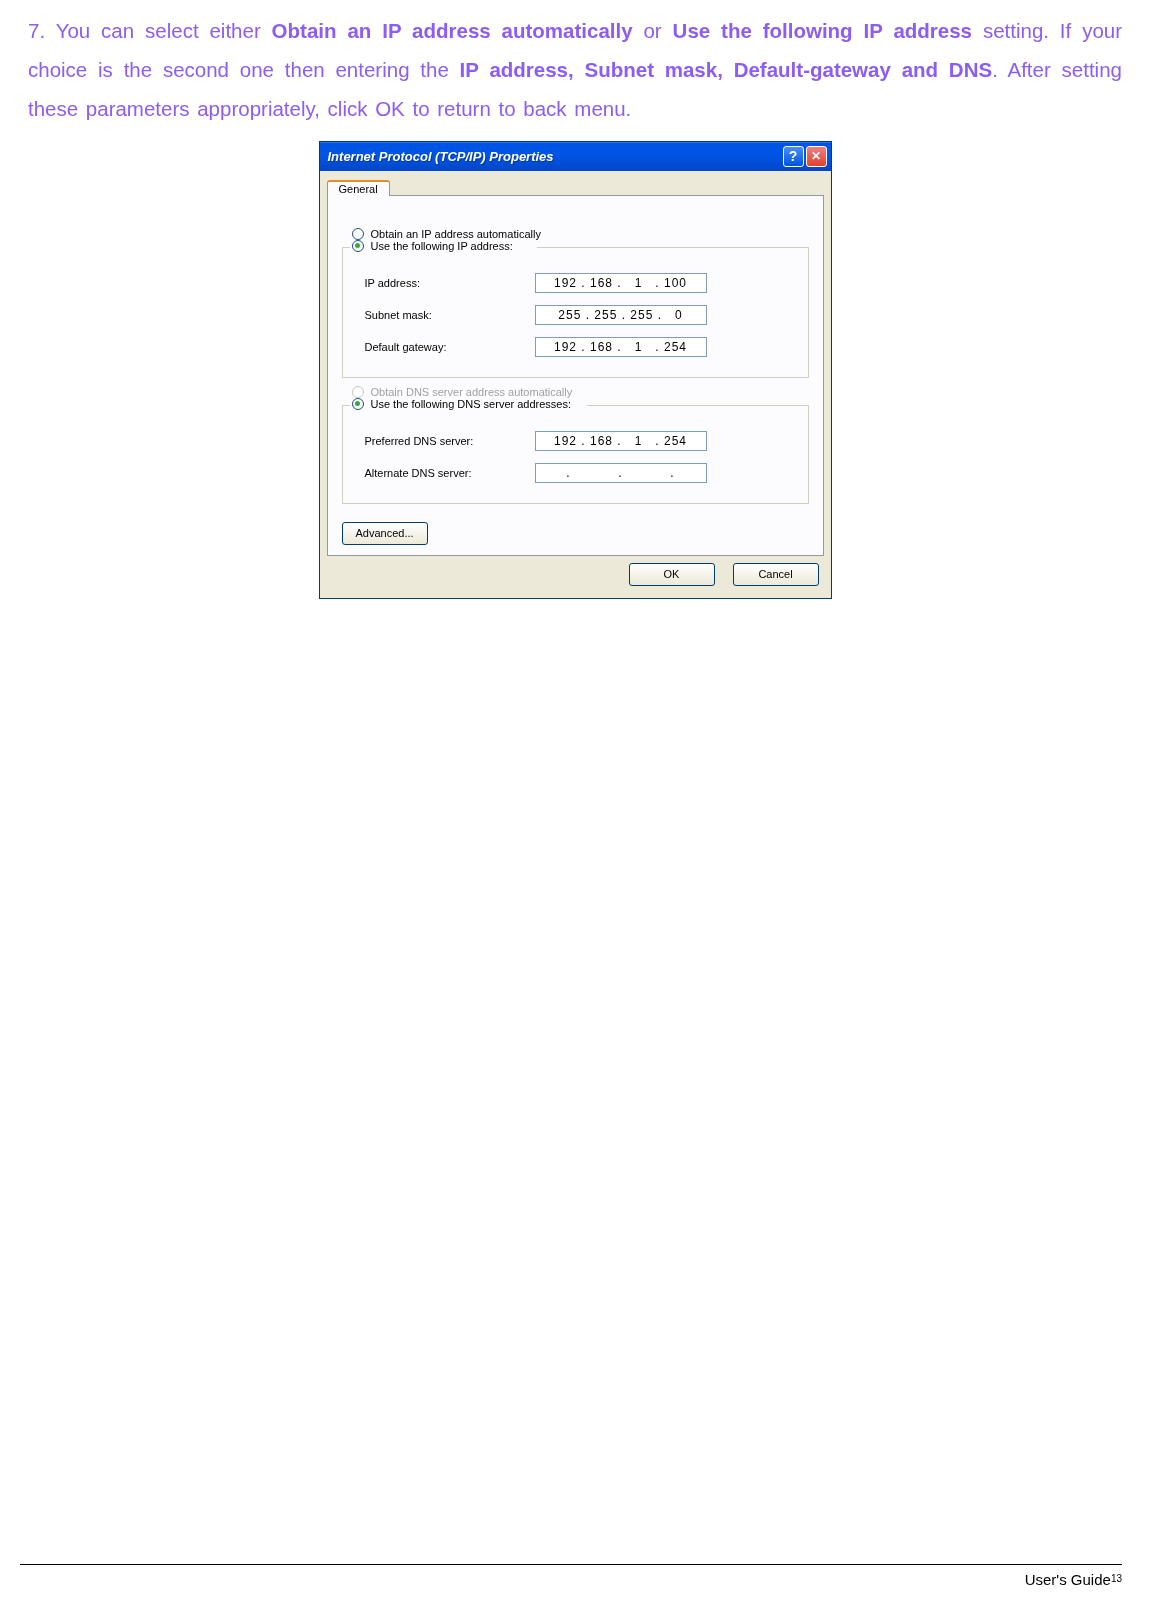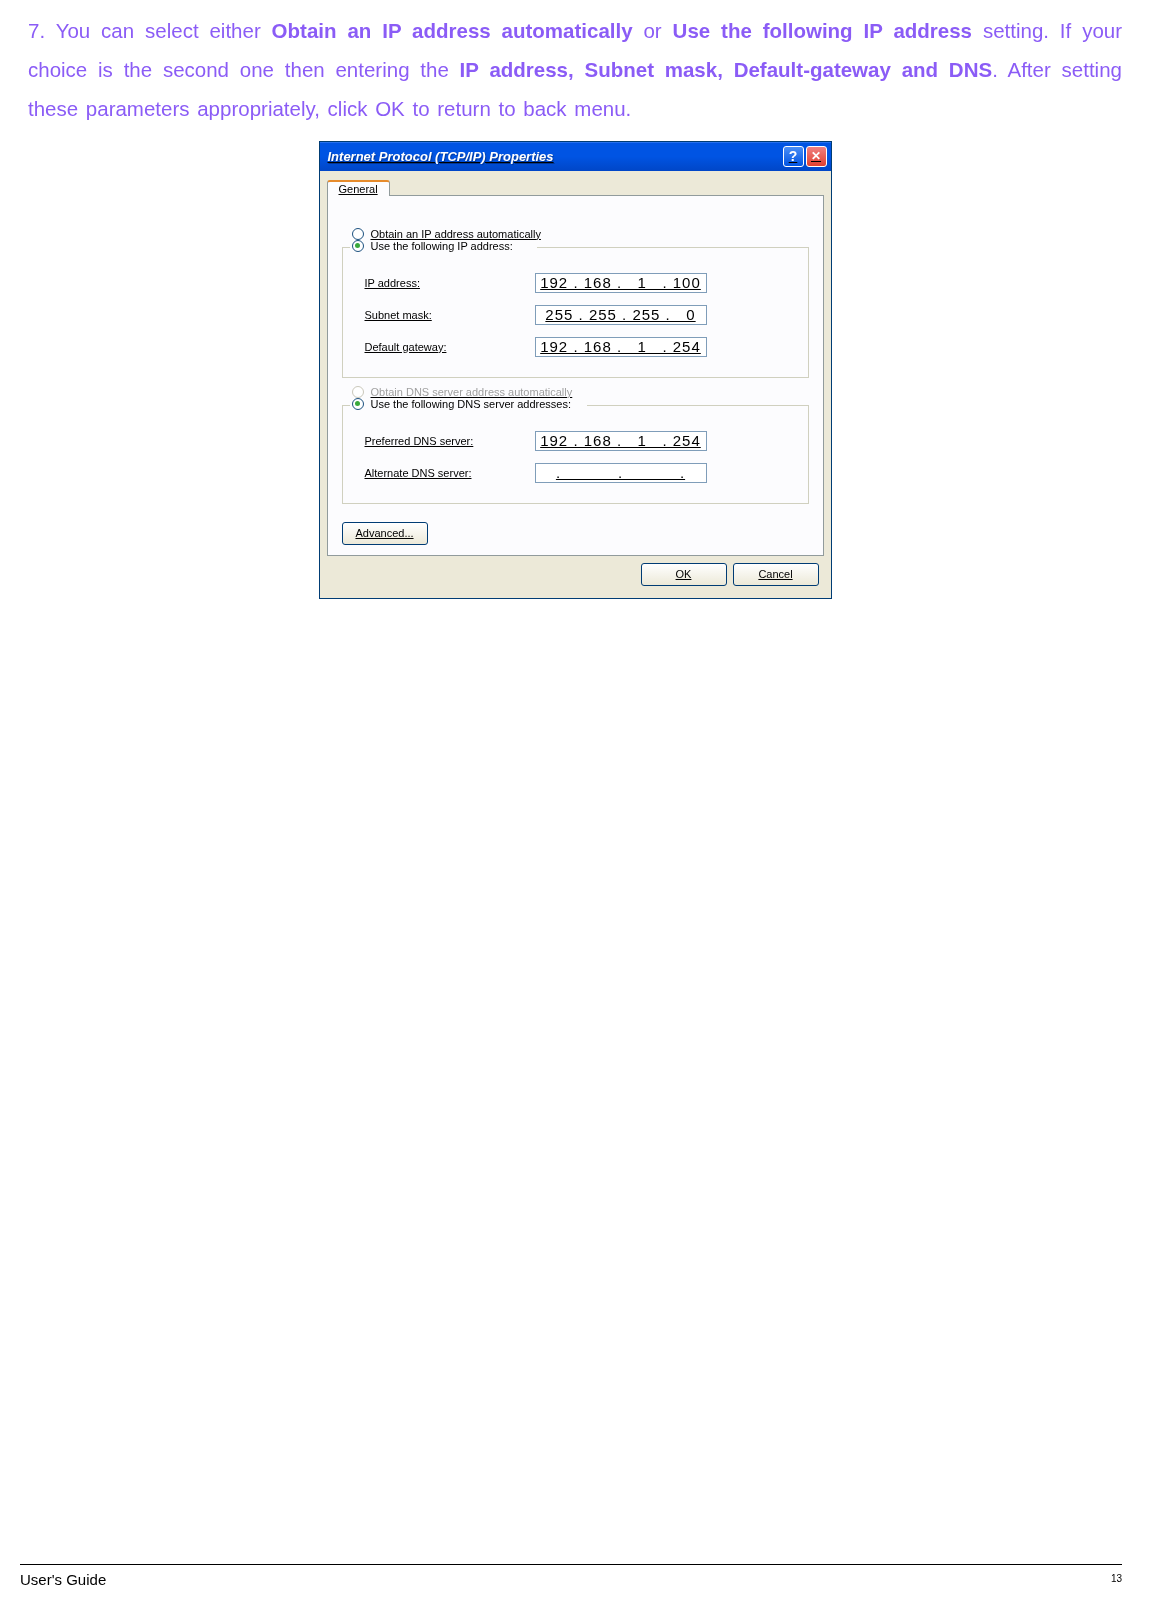--- a/index.html
+++ b/index.html
@@ -21,21 +21,20 @@
       text-align: justify;
       color: #8b5cf6;
       margin: 0;
       word-spacing: 2px;
     }
     .instruction-text b { font-weight: bold; }
     .dialog-wrapper {
       display: flex;
       justify-content: center;
       margin-top: 12px;
-      text-decoration: underline;
     }
     .dialog {
       width: 511px;
       border: 1px solid #003c74;
       background: #ece9d8;
       font-family: Tahoma, sans-serif;
       font-size: 11px;
     }
     .titlebar {
       height: 29px;
@@ -145,21 +144,21 @@
       align-items: center;
       margin: 12px 0;
       padding-left: 12px;
     }
     .form-row label { width: 170px; font-size: 11px; }
     .ip-input {
       width: 172px;
       height: 20px;
       border: 1px solid #7f9db9;
       background: white;
-      font-size: 15px;
+      font-size: 12px;
       text-align: center;
       font-family: Tahoma, sans-serif;
       letter-spacing: 1px;
       box-sizing: border-box;
     }
     .adv-row {
       display: flex;
       justify-content: flex-start;
       margin-top: 18px;
     }
@@ -169,32 +168,32 @@
       background: linear-gradient(to bottom, #fff, #ece9d8);
       border: 1px solid #003c74;
       border-radius: 3px;
       font-size: 11px;
       font-family: Tahoma, sans-serif;
       padding: 0 12px;
     }
     .dlg-footer {
       display: flex;
       justify-content: flex-end;
-      gap: 6px;
+      gap: 18px;
       padding: 0 12px 12px 0;
     }
     .footer-bar {
       position: absolute;
       bottom: 18px;
       left: 20px;
       right: 28px;
       border-top: 1px solid #000;
       padding-top: 6px;
       display: flex;
-      justify-content: space-between;
+      justify-content: flex-end;
       font-size: 15px;
     }
     .footer-page { font-size: 10px; align-self: flex-start; padding-top: 2px; }
   </style>
 </head>
 <body>
 
 <div class="page-content">
   <p class="instruction-text">
     <span>7.</span> <span>You can select either </span><b>Obtain an IP address automatically</b><span> or </span><b>Use the following IP address</b><span> setting. If your choice is the second one then entering the </span><b>IP address, Subnet mask, Default-gateway and DNS</b><span>. After setting these parameters appropriately, click OK to return to back menu.</span>

